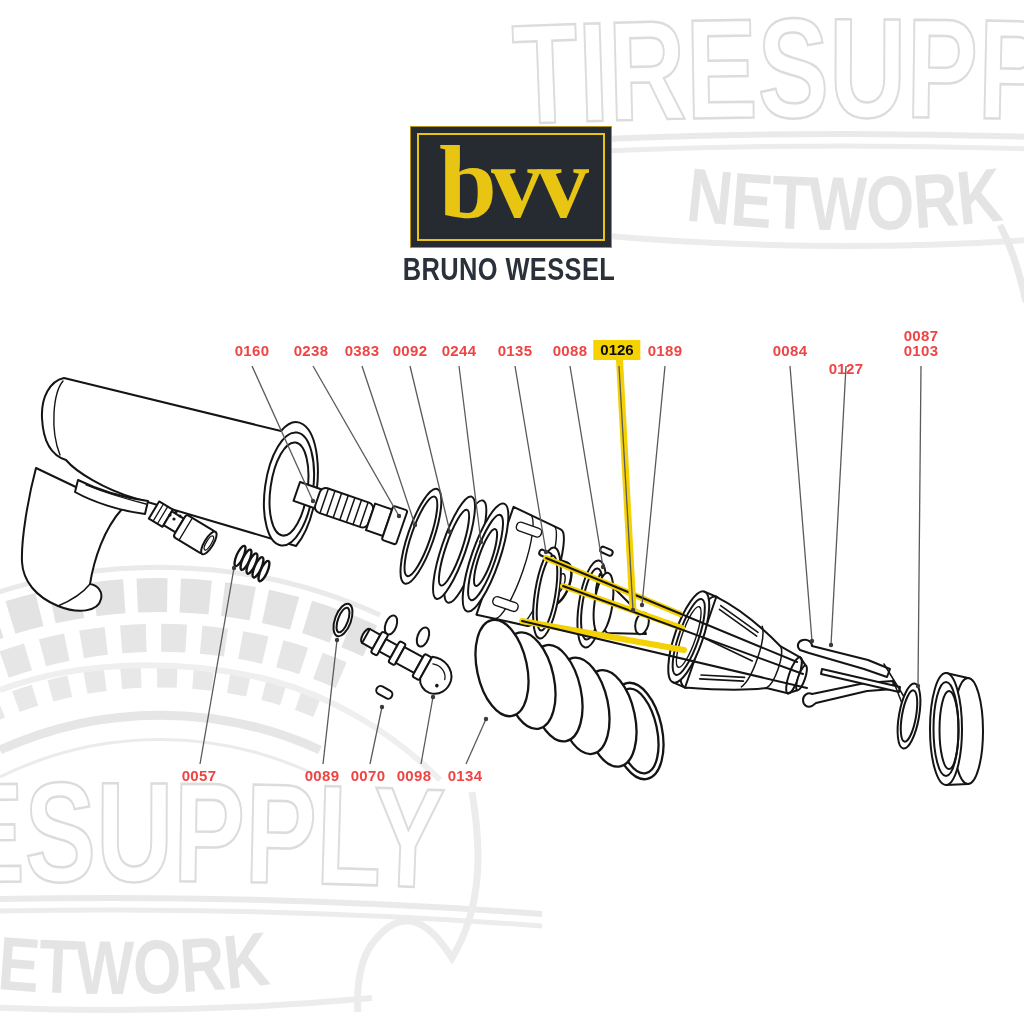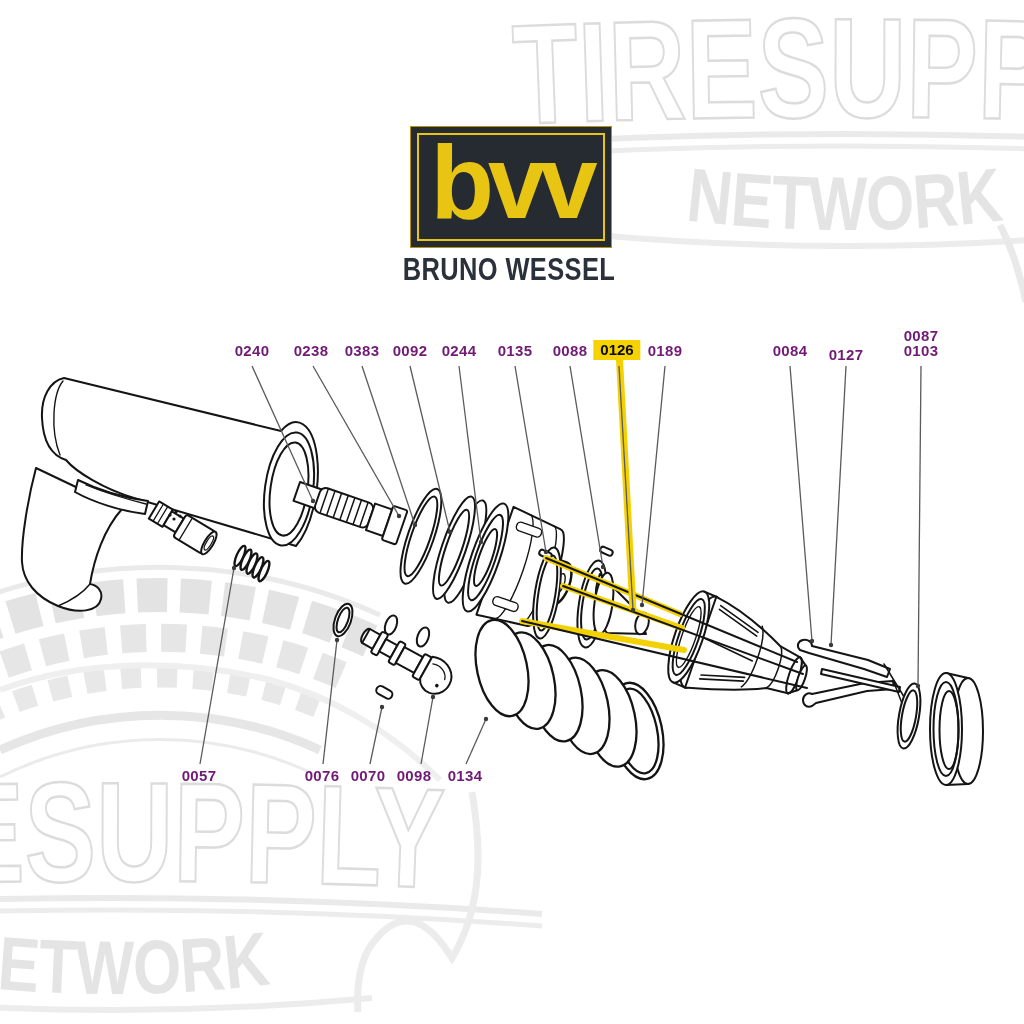--- a/index.html
+++ b/index.html
@@ -3,27 +3,27 @@
 <meta charset="utf-8">
 <style>
   html,body{margin:0;padding:0;background:#fff;}
   .page{position:relative;width:1024px;height:1024px;background:#fff;overflow:hidden;
         font-family:"Liberation Sans",sans-serif;}
   svg.scene{position:absolute;left:0;top:0;}
   
   .logo{position:absolute;left:410px;top:126px;width:200px;height:120px;background:#262b32;
         border:1px solid #b39312;display:flex;align-items:center;justify-content:center;}
   .logo-frame{position:absolute;left:6px;top:6px;right:6px;bottom:6px;border:2px solid #e8c413;}
-  .logo-text{font-family:Liberation Sans, sans-serif;font-weight:bold;font-size:104px;line-height:1;
+  .logo-text{font-family:Liberation Serif, serif;font-weight:bold;font-size:104px;line-height:1;
              color:#e8c413;letter-spacing:-6px;margin-top:-10px;}
   .brandname{position:absolute;left:509px;top:252px;transform:translateX(-50%) scaleX(0.82);
              font-weight:bold;font-size:31px;color:#2b313a;letter-spacing:0.5px;white-space:nowrap;}
   
   .plabel{position:absolute;transform:translateX(-50%);font-weight:bold;font-size:15px;
-          line-height:15px;color:#701a75;letter-spacing:0.3px;white-space:nowrap;}
+          line-height:15px;color:#ef4444;letter-spacing:0.3px;white-space:nowrap;}
   .plabel-hl{position:absolute;transform:translateX(-50%);font-weight:bold;font-size:15px;
              line-height:15px;color:#0a0a0a;background:#f6d200;padding:2px 7px 3px;text-align:center;}
 </style>
 </head>
 <body>
 
 <div class="page">
 
 <svg class="scene" width="1024" height="1024" viewBox="0 0 1024 1024" xmlns="http://www.w3.org/2000/svg">
 
@@ -278,32 +278,32 @@
     </g>
   </g>
 </svg>
 
 <div class="logo">
   <div class="logo-frame"></div>
   <div class="logo-text">bvv</div>
 </div>
 <div class="brandname">BRUNO WESSEL</div>
 
-<div class="plabel" style="left:252px;top:343px">0240</div>
+<div class="plabel" style="left:252px;top:343px">0160</div>
 <div class="plabel" style="left:311px;top:343px">0238</div>
 <div class="plabel" style="left:362px;top:343px">0383</div>
 <div class="plabel" style="left:410px;top:343px">0092</div>
 <div class="plabel" style="left:459px;top:343px">0244</div>
 <div class="plabel" style="left:515px;top:343px">0135</div>
 <div class="plabel" style="left:570px;top:343px">0088</div>
 <div class="plabel-hl" style="left:617px;top:340px">0126</div>
 <div class="plabel" style="left:665px;top:343px">0189</div>
 <div class="plabel" style="left:790px;top:343px">0084</div>
-<div class="plabel" style="left:846px;top:347px">0127</div>
+<div class="plabel" style="left:846px;top:361px">0127</div>
 <div class="plabel" style="left:921px;top:328px">0087</div>
 <div class="plabel" style="left:921px;top:343px">0103</div>
 <div class="plabel" style="left:199px;top:768px">0057</div>
-<div class="plabel" style="left:322px;top:768px">0076</div>
+<div class="plabel" style="left:322px;top:768px">0089</div>
 <div class="plabel" style="left:368px;top:768px">0070</div>
 <div class="plabel" style="left:414px;top:768px">0098</div>
 <div class="plabel" style="left:465px;top:768px">0134</div>
 
 </div>
 
 </body></html>

